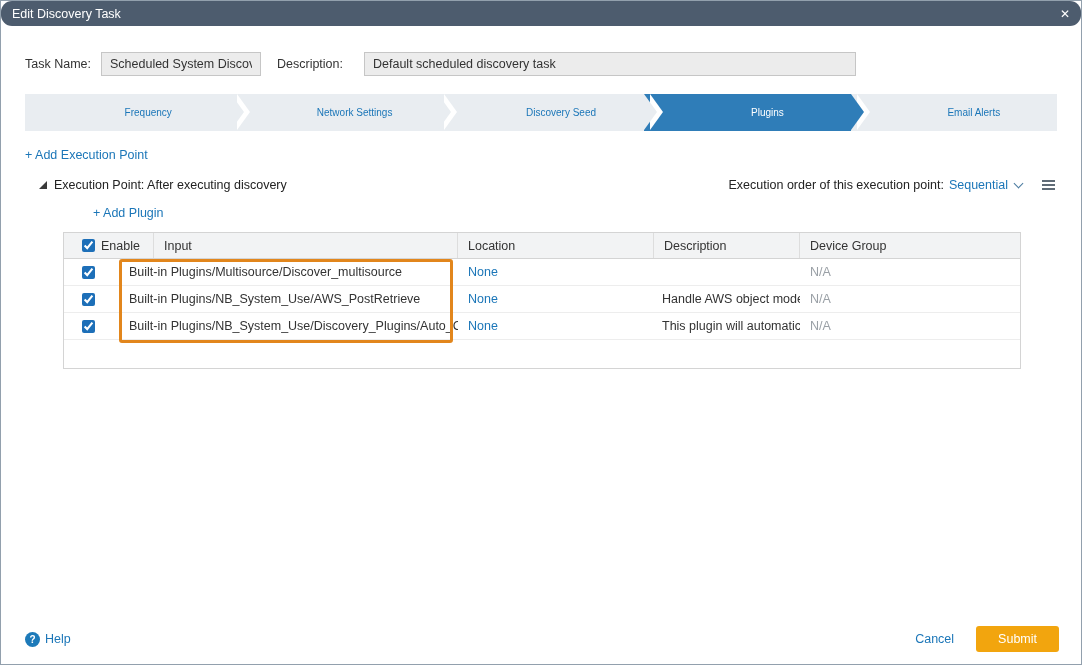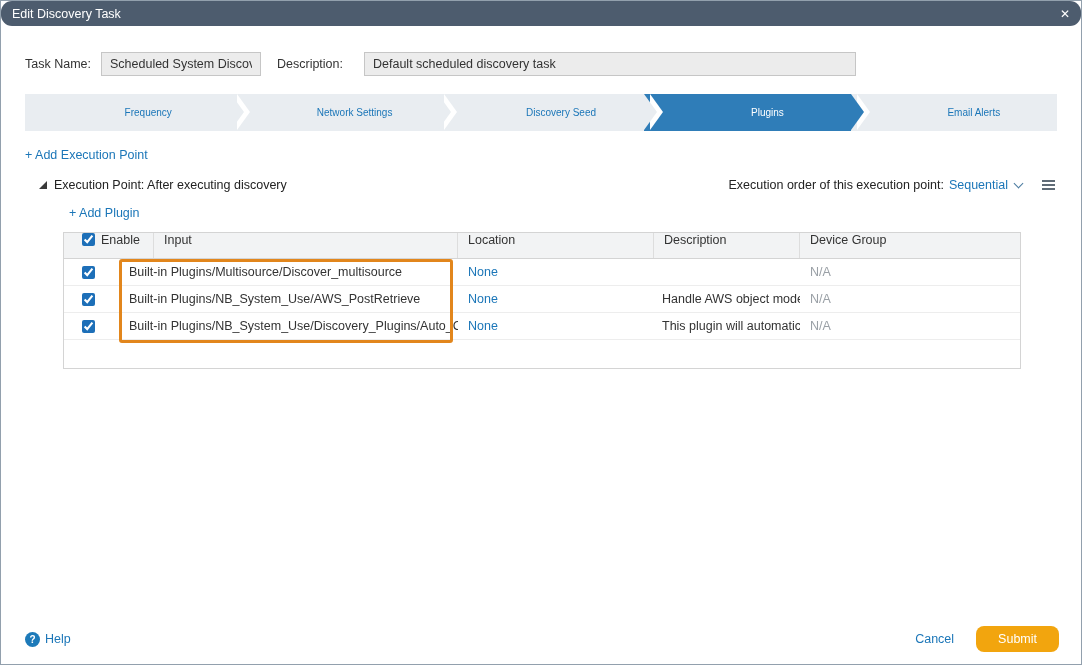--- a/index.html
+++ b/index.html
@@ -28,45 +28,45 @@
 
   .add-link { color:#1b76b8; font-size:12.5px; margin-top:17px; cursor:pointer; width:max-content; }
 
   .exec-row { display:flex; align-items:center; margin-top:16px; margin-left:14px; font-size:12.5px; color:#222; }
   .tri { width:0; height:0; border-left:8px solid transparent; border-bottom:8px solid #3a3a3a; margin-right:7px; cursor:pointer; }
   .spacer { flex:1; }
   .order-value { color:#1b76b8; margin-left:5px; cursor:pointer; }
   .chev { width:7px; height:7px; border-right:1.6px solid #4b7ba0; border-bottom:1.6px solid #4b7ba0; transform:rotate(45deg); margin:-3px 4px 0 7px; display:inline-block; cursor:pointer; }
   .menu-icon { width:13px; height:2px; background:#5f6b76; box-shadow:0 4px 0 #5f6b76, 0 -4px 0 #5f6b76; margin-left:16px; margin-right:2px; cursor:pointer; }
 
-  .add-plugin { margin-left:44px; margin-top:14px; }
+  .add-plugin { margin-left:68px; margin-top:14px; }
 
   .ptable { position:relative; margin:12px 0 0 38px; width:958px; border:1px solid #d4d4d4; font-size:12.5px; }
   .thead { display:grid; grid-template-columns:90px 304px 196px 146px 1fr; background:#f2f3f4; border-bottom:1px solid #d4d4d4; height:26px; color:#333; }
-  .th { padding-left:10px; border-right:1px solid #dddddd; height:100%; display:flex; align-items:flex-start; }
+  .th { padding-left:10px; border-right:1px solid #dddddd; height:100%; display:flex; align-items:center; }
   .th:last-child { border-right:none; }
   .th-enable { padding-left:18px; gap:6px; }
   input[type=checkbox] { accent-color:#1d6fb8; width:13px; height:13px; margin:0; }
 
   .trow { display:grid; grid-template-columns:56px 338px 196px 146px 1fr; height:27px; align-items:center; border-bottom:1px solid #ededed; color:#333; background:#fff; }
   .trow .cb { padding-left:18px; display:flex; align-items:center; }
   .loc { padding-left:9px; white-space:nowrap; overflow:hidden; }
   .inputcell { padding-left:10px; color:#1b76b8; cursor:pointer; }
   .descc { padding-left:8px; white-space:nowrap; overflow:hidden; color:#333; }
   .dg { padding-left:10px; color:#9aa0a6; }
   .tfill { height:28px; background:#fff; }
 
   .highlight { position:absolute; left:55px; top:26px; width:334px; height:84px; border:3px solid #e2861c; border-radius:3px; pointer-events:none; }
 
   .footer { position:absolute; left:24px; right:22px; bottom:12px; display:flex; align-items:center; font-size:12.5px; }
   .help { display:flex; align-items:center; gap:5px; color:#1b76b8; cursor:pointer; }
   .help-ic { width:15px; height:15px; border-radius:50%; background:#1d7ab9; color:#fff; font-size:10px; font-weight:bold; display:flex; align-items:center; justify-content:center; }
   .actions { margin-left:auto; display:flex; align-items:center; gap:22px; }
   .cancel { color:#1b76b8; cursor:pointer; }
-  .submit { background:#f2a50e; border:none; color:#fff; font-size:12.5px; padding:6px 22px; border-radius:8px; cursor:pointer; font-family:inherit; }
+  .submit { background:#f2a50e; border:none; color:#fff; font-size:12.5px; padding:6px 22px; border-radius:3px; cursor:pointer; font-family:inherit; }
 </style>
 </head>
 <body>
 
 <div class="dialog">
 
   <div class="titlebar">
     <span>Edit Discovery Task</span>
     <span class="close">✕</span>
   </div>

